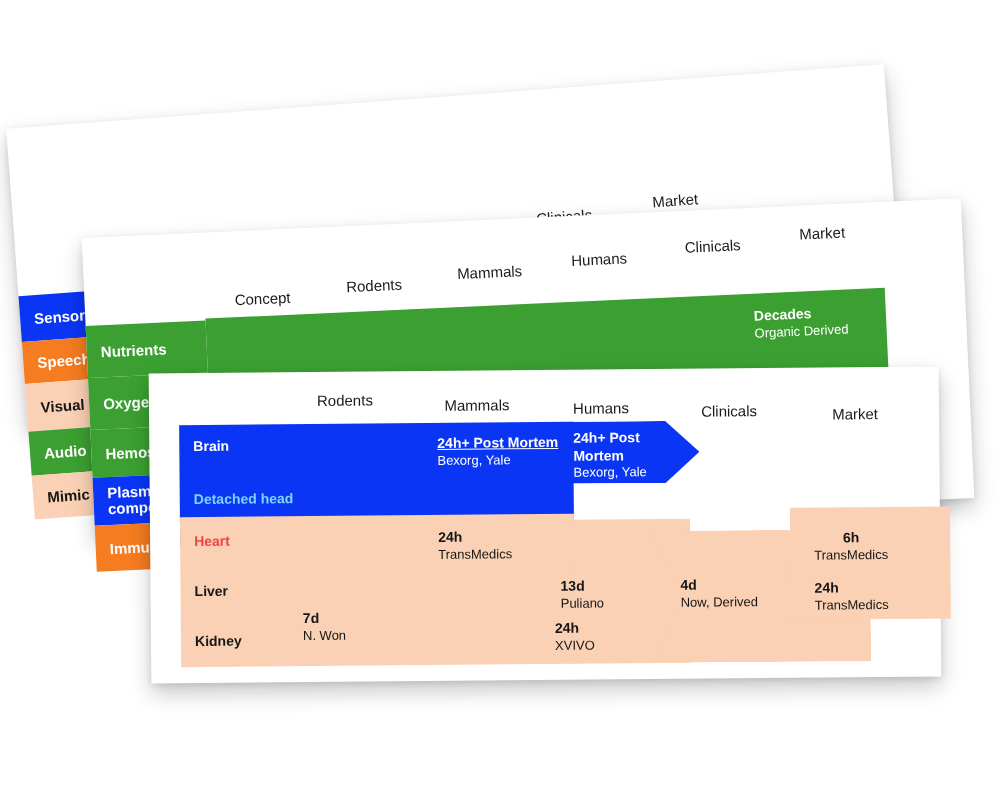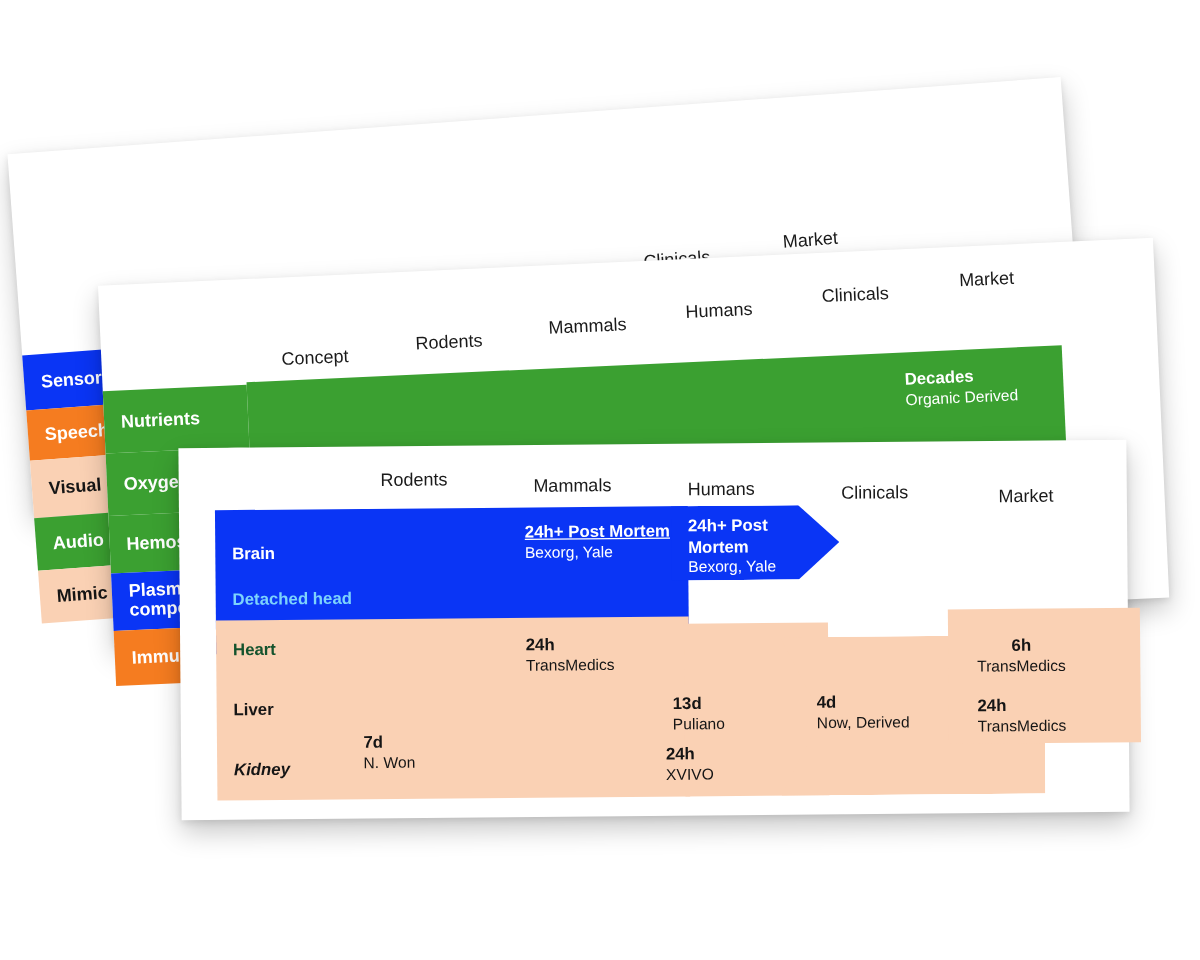--- a/index.html
+++ b/index.html
@@ -175,21 +175,21 @@
     <div class="inner">
       <div class="cols">
         <div class="col" style="left:196px;top:20px;">Rodents</div>
         <div class="col" style="left:328px;top:26px;">Mammals</div>
         <div class="col" style="left:452px;top:30px;">Humans</div>
         <div class="col" style="left:580px;top:34px;">Clinicals</div>
         <div class="col" style="left:706px;top:38px;">Market</div>
       </div>
 
       <div class="bar" style="left:30px;top:52px;width:394px;height:120px;background:#0a35f5;">
-        <div class="rowlabel" style="top:28px;color:#ffffff;">Brain</div>
+        <div class="rowlabel" style="top:13px;color:#ffffff;">Brain</div>
         <div class="rowlabel" style="top:66px;color:#7dd3fc;">Detached head</div>
         <div class="note ondark" style="left:258px;top:12px;">
           <b>24h+ Post Mortem</b>
           <span>Bexorg, Yale</span>
         </div>
         <div class="note ondark" style="left:258px;top:66px;margin-top:28px;">
           <b>2h+</b>
           <span>1928, Brukhonenko</span>
         </div>
       </div>
@@ -200,23 +200,23 @@
           <span>Bexorg, Yale</span>
         </div>
       </div>
 
       <div class="bar" style="left:30px;top:144px;width:394px;height:150px;background:#fad1b4;"></div>
       <div class="bar" style="left:420px;top:150px;width:120px;height:144px;background:#fad1b4;"></div>
       <div class="bar notch-r" style="left:500px;top:162px;width:220px;height:132px;background:#fad1b4;"></div>
       <div class="bar" style="left:640px;top:140px;width:160px;height:112px;background:#fad1b4;"></div>
 
       <div class="bar" style="left:30px;top:144px;width:394px;height:150px;">
-        <div class="rowlabel" style="top:16px;color:#14532d;">Heart</div>
+        <div class="rowlabel" style="top:16px;color:#ef4444;">Heart</div>
         <div class="rowlabel" style="top:66px;color:#151515;">Liver</div>
-        <div class="rowlabel" style="top:116px;color:#151515;font-style:italic;">Kidney</div>
+        <div class="rowlabel" style="top:116px;color:#151515;">Kidney</div>
       </div>
 
       <div class="note onlight" style="left:288px;top:158px;">
         <b>24h</b>
         <span>TransMedics</span>
       </div>
       <div class="note onlight" style="left:410px;top:208px;">
         <b>13d</b>
         <span>Puliano</span>
       </div>

